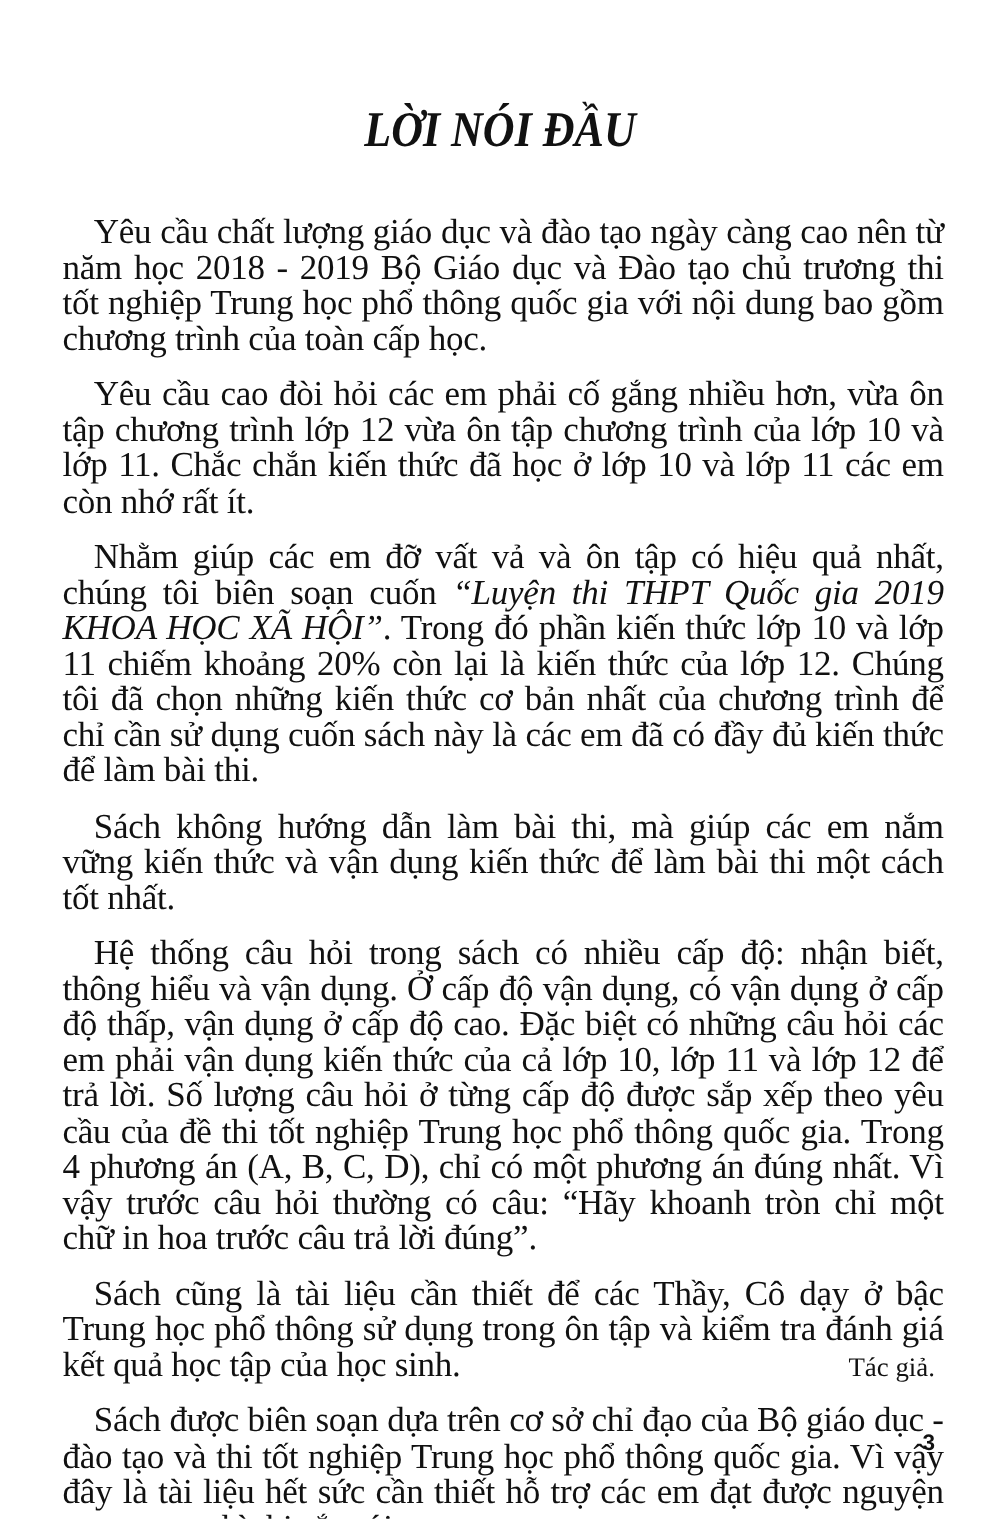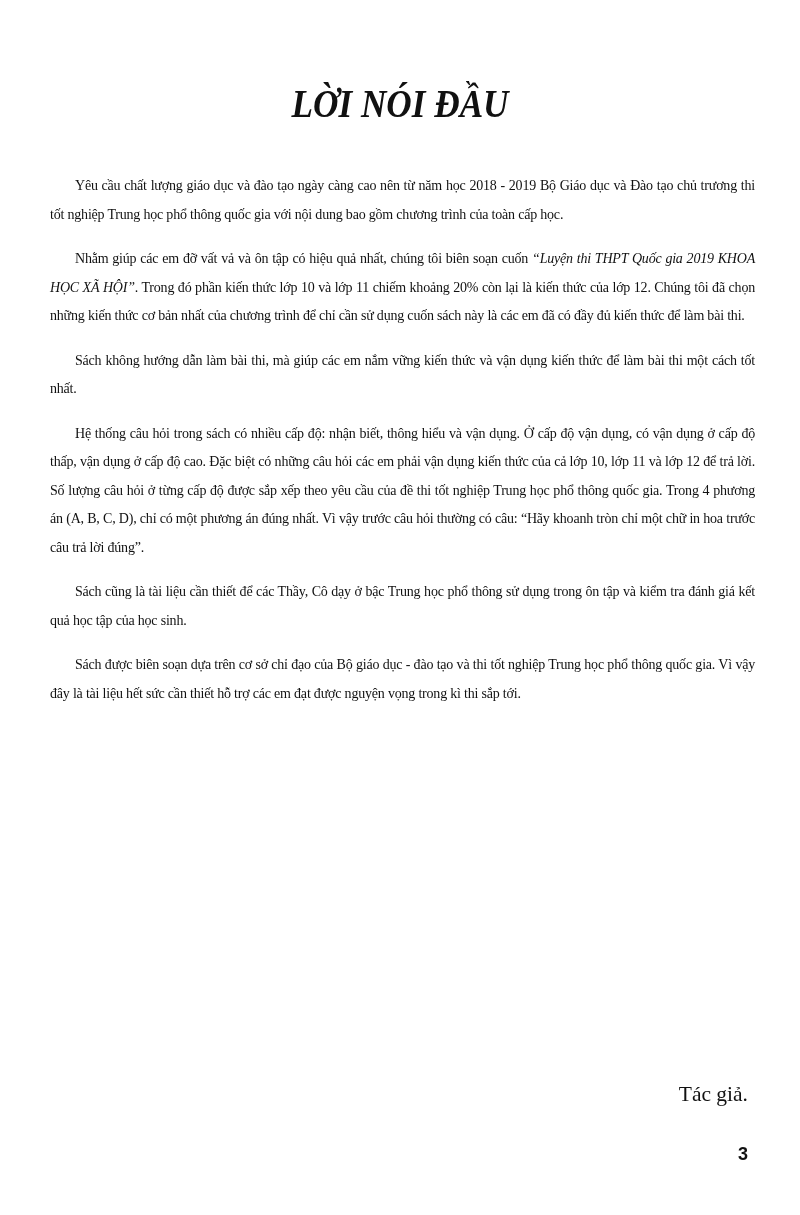--- a/index.html
+++ b/index.html
@@ -9,39 +9,40 @@
     }
     .title {
       position: absolute; top: 80px; left: 0; width: 800px; text-align: center;
       font-family: "Liberation Serif", serif; font-weight: bold; font-style: italic;
       font-size: 40px; letter-spacing: 0px; transform: scaleX(0.88); transform-origin: center;
     }
     .content {
       position: absolute; left: 50px; top: 172px; width: 705px;
     }
     .para {
-      font-size: 14px; line-height: 28.5px; text-align: justify; text-indent: 25px;
+      font-size: 28px; line-height: 28.5px; text-align: justify; text-indent: 25px;
       margin: 0 0 16px 0; letter-spacing: -0.2px; word-spacing: 0px;
     }
     .para b { font-style: italic; font-weight: normal; }
     .signature {
       position: absolute; top: 1082px; right: 52px; font-size: 21.5px;
     }
     .page-number {
       position: absolute; top: 1144px; left: 738px; font-family: "Liberation Sans", sans-serif;
       font-weight: bold; font-size: 18px;
     }
   </style>
 </head>
 <body>
 
 <div class="title">LỜI NÓI ĐẦU</div>
 
 <div class="content">
   <p class="para">Yêu cầu chất lượng giáo dục và đào tạo ngày càng cao nên từ năm học 2018 - 2019 Bộ Giáo dục và Đào tạo chủ trương thi tốt nghiệp Trung học phổ thông quốc gia với nội dung bao gồm chương trình của toàn cấp học.</p>
+  <p class="para">Yêu cầu cao đòi hỏi các em phải cố gắng nhiều hơn, vừa ôn tập chương trình lớp 12 vừa ôn tập chương trình của lớp 10 và lớp 11. Chắc chắn kiến thức đã học ở lớp 10 và lớp 11 các em còn nhớ rất ít.</p>
   <p class="para"><span>Nhằm giúp các em đỡ vất vả và ôn tập có hiệu quả nhất, chúng tôi biên soạn cuốn </span><b>“Luyện thi THPT Quốc gia 2019 KHOA HỌC XÃ HỘI”</b><span>. Trong đó phần kiến thức lớp 10 và lớp 11 chiếm khoảng 20% còn lại là kiến thức của lớp 12. Chúng tôi đã chọn những kiến thức cơ bản nhất của chương trình để chỉ cần sử dụng cuốn sách này là các em đã có đầy đủ kiến thức để làm bài thi.</span></p>
   <p class="para">Sách không hướng dẫn làm bài thi, mà giúp các em nắm vững kiến thức và vận dụng kiến thức để làm bài thi một cách tốt nhất.</p>
   <p class="para">Hệ thống câu hỏi trong sách có nhiều cấp độ: nhận biết, thông hiểu và vận dụng. Ở cấp độ vận dụng, có vận dụng ở cấp độ thấp, vận dụng ở cấp độ cao. Đặc biệt có những câu hỏi các em phải vận dụng kiến thức của cả lớp 10, lớp 11 và lớp 12 để trả lời. Số lượng câu hỏi ở từng cấp độ được sắp xếp theo yêu cầu của đề thi tốt nghiệp Trung học phổ thông quốc gia. Trong 4 phương án (A, B, C, D), chỉ có một phương án đúng nhất. Vì vậy trước câu hỏi thường có câu: “Hãy khoanh tròn chỉ một chữ in hoa trước câu trả lời đúng”.</p>
   <p class="para">Sách cũng là tài liệu cần thiết để các Thầy, Cô dạy ở bậc Trung học phổ thông sử dụng trong ôn tập và kiểm tra đánh giá kết quả học tập của học sinh.</p>
   <p class="para">Sách được biên soạn dựa trên cơ sở chỉ đạo của Bộ giáo dục - đào tạo và thi tốt nghiệp Trung học phổ thông quốc gia. Vì vậy đây là tài liệu hết sức cần thiết hỗ trợ các em đạt được nguyện vọng trong kì thi sắp tới.</p>
 </div>
 
 <div class="signature">Tác giả.</div>
 <div class="page-number">3</div>
 

